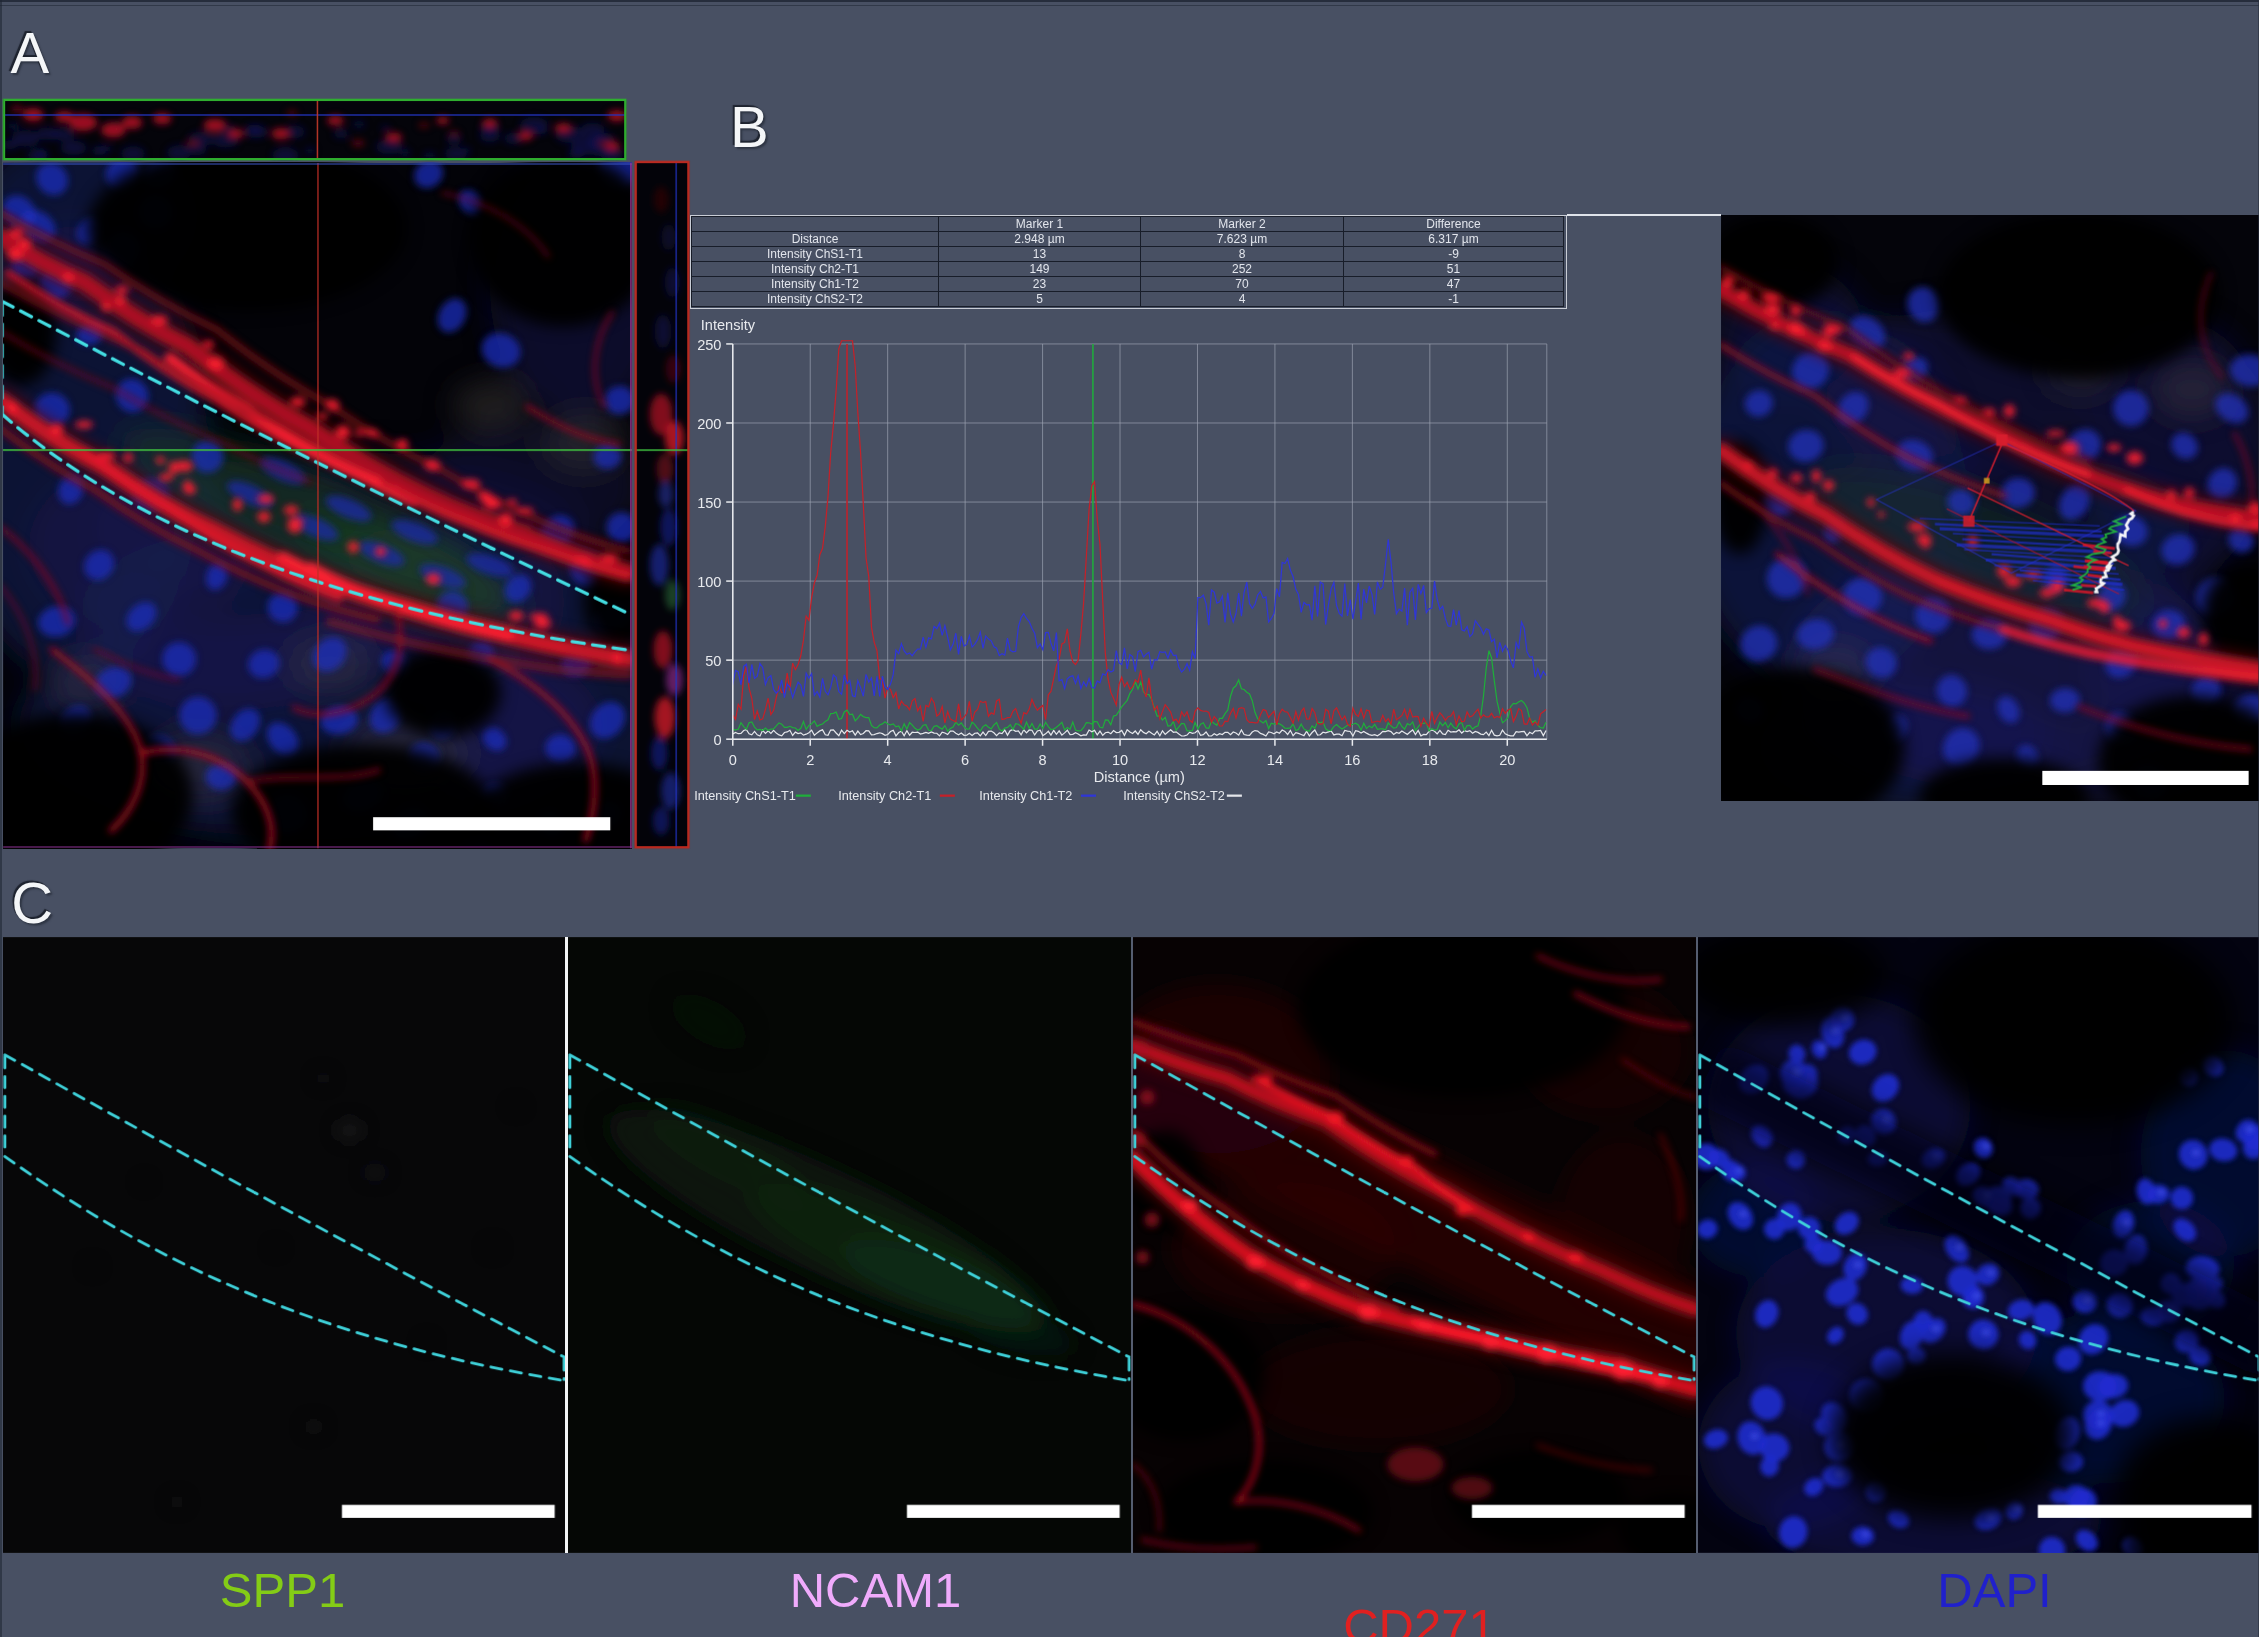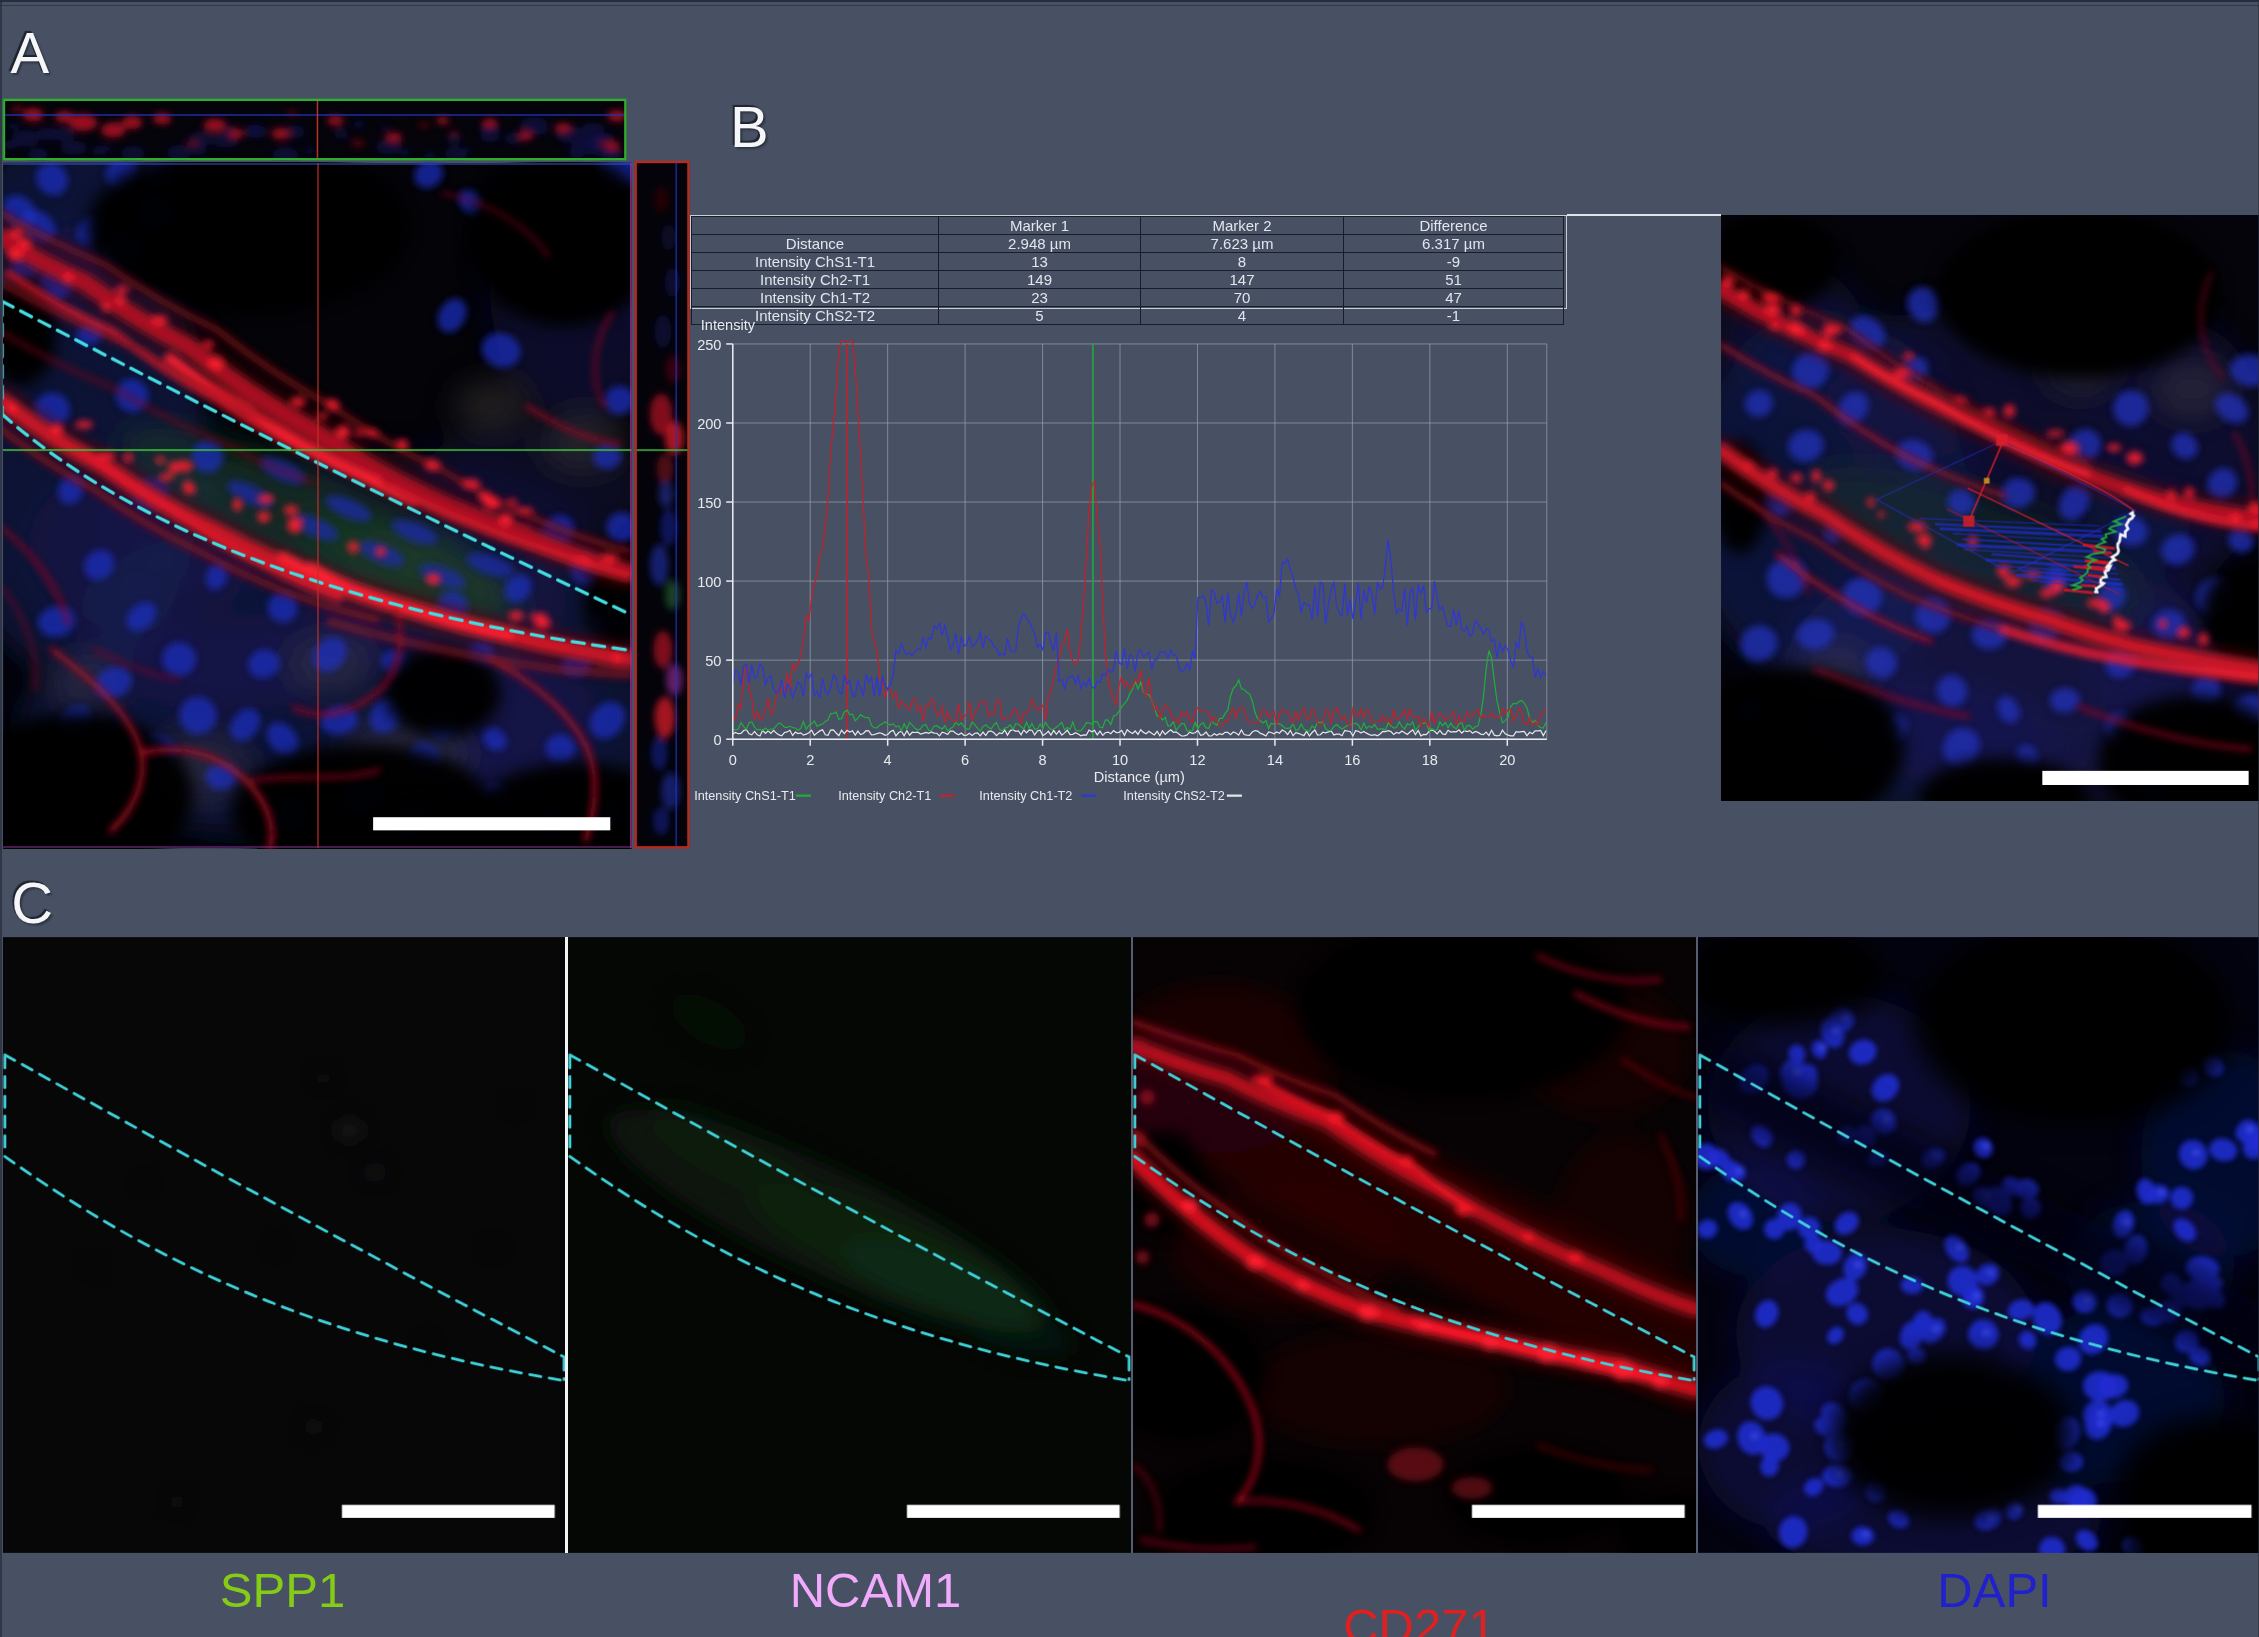--- a/index.html
+++ b/index.html
@@ -323,21 +323,21 @@
 <ellipse cx="702" cy="212" rx="8" ry="14" fill="#380609" opacity="0.6"></ellipse>
 <ellipse cx="715" cy="392" rx="8" ry="15" fill="#5c0a12" opacity="0.6"></ellipse>
 <ellipse cx="707" cy="525" rx="8" ry="14" fill="#23309f" opacity="0.6"></ellipse>
 </g>
 <line x1="718" y1="171" x2="718" y2="901" stroke="#2334c0" stroke-width="1.5" opacity="0.85"></line>
 <line x1="674" y1="478" x2="732" y2="478" stroke="#3fbf3f" stroke-width="1.6" opacity="1"></line>
 </g>
 <rect x="675" y="172" width="56" height="728" fill="none" stroke="#bb2a20" stroke-width="2.5"></rect>
 </svg>
 <div style="position:absolute;left:690px;top:215px;width:877px;height:94px;border:1.9px solid #c9cdd6;box-sizing:border-box;">
-    <table style="border-collapse:collapse;table-layout:fixed;width:873px;height:90px;font-family:'Liberation Sans',sans-serif;font-size:15px;color:#e2e5ec;">
+    <table style="border-collapse:collapse;table-layout:fixed;width:873px;height:90px;font-family:'Liberation Sans',sans-serif;font-size:12px;color:#e2e5ec;">
       <colgroup>
         <col style="width:247px">
         <col style="width:202px">
         <col style="width:203px">
         <col style="width:220px">
       </colgroup>
       <tbody>
         <tr>
           <td></td>
           <td>Marker 1</td>
@@ -352,21 +352,21 @@
         </tr>
         <tr>
           <td>Intensity ChS1-T1</td>
           <td>13</td>
           <td>8</td>
           <td>-9</td>
         </tr>
         <tr>
           <td>Intensity Ch2-T1</td>
           <td>149</td>
-          <td>147</td>
+          <td>252</td>
           <td>51</td>
         </tr>
         <tr>
           <td>Intensity Ch1-T2</td>
           <td>23</td>
           <td>70</td>
           <td>47</td>
         </tr>
         <tr>
           <td>Intensity ChS2-T2</td>

